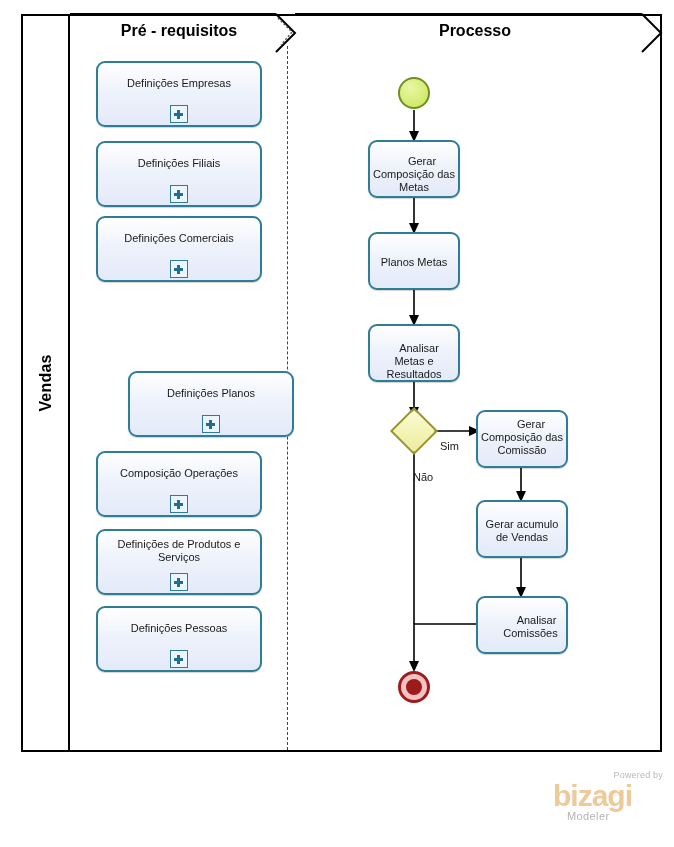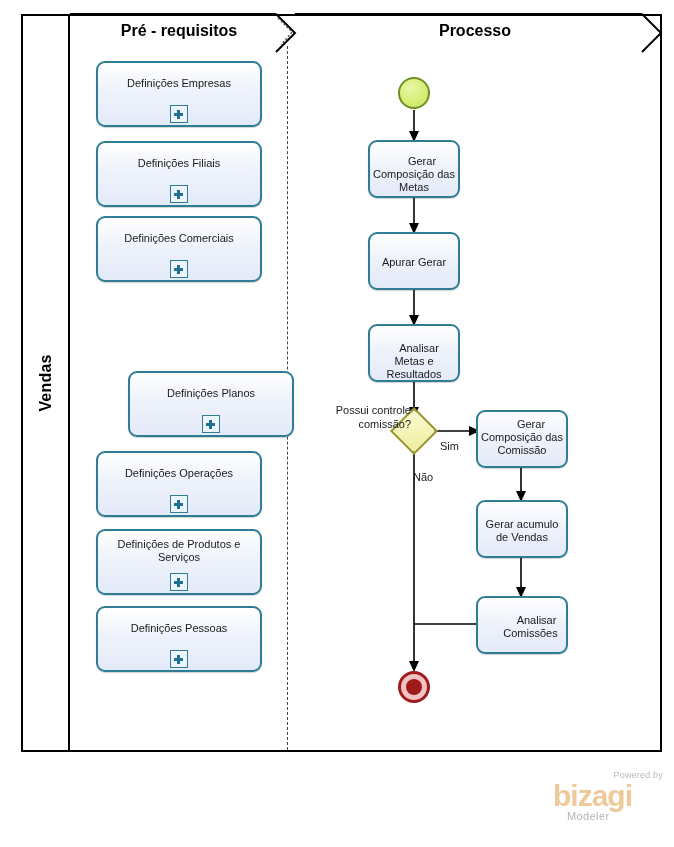--- a/index.html
+++ b/index.html
@@ -380,50 +380,49 @@
     <div class="plus-marker"></div>
   </div>
 
 
   <div class="task subproc" style="top:371px;margin-left:32px;">
     <div class="task-text">Definições Planos</div>
     <div class="plus-marker"></div>
   </div>
 
   <div class="task subproc" style="top:451px;">
-    <div class="task-text">Definições Operações</div>
+    <div class="task-text">Composição Operações</div>
     <div class="plus-marker"></div>
   </div>
 
   <div class="task subproc two-line" style="top:529px;">
     <div class="task-text">Definições de Produtos e Serviços</div>
     <div class="plus-marker"></div>
   </div>
 
   <div class="task subproc" style="top:606px;">
     <div class="task-text">Definições Pessoas</div>
     <div class="plus-marker"></div>
   </div>
 
   <div class="start-event" style="left:398px; top:77px;"></div>
 
   <div class="task ptask icon-left" style="left:368px; top:140px;">
     <div class="task-text" style="text-indent:16px;">Gerar Composição das Metas</div>
   </div>
 
   <div class="task ptask icon-left" style="left:368px; top:232px;">
-    <div class="task-text" style="top:22px;">Apurar Gerar</div>
+    <div class="task-text" style="top:22px;">Planos Metas</div>
   </div>
 
   <div class="task ptask icon-left" style="left:368px; top:324px;">
     <div class="task-text" style="top:16px; text-indent:10px;">Analisar Metas e Resultados</div>
   </div>
 
   <div class="gateway" style="left:397px; top:414px;"></div>
-  <div class="gw-question" style="left:321px; top:404px;">Possui controle comissão?</div>
   <div class="flow-label" style="left:440px; top:440px;">Sim</div>
   <div class="flow-label" style="left:413px; top:471px;">Não</div>
 
   <div class="task ptask icon-left" style="left:476px; top:410px;">
     <div class="task-text" style="top:6px; text-indent:18px;">Gerar Composição das Comissão</div>
   </div>
 
   <div class="task ptask icon-left" style="left:476px; top:500px;">
     <div class="task-text" style="top:16px;">Gerar acumulo de Vendas</div>
   </div>

